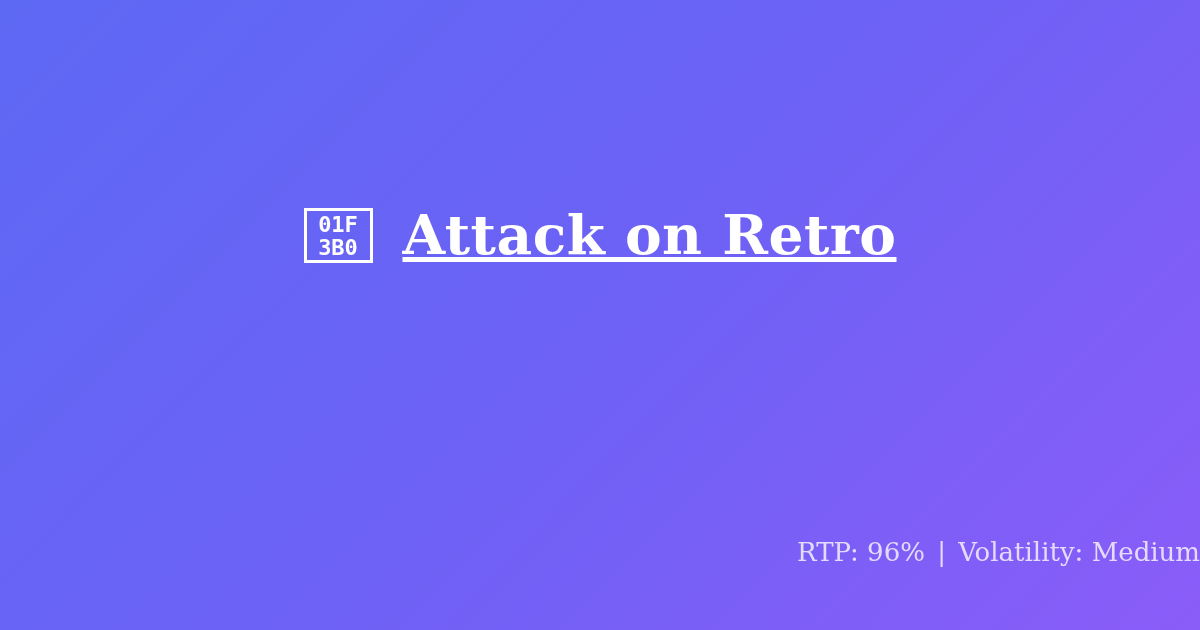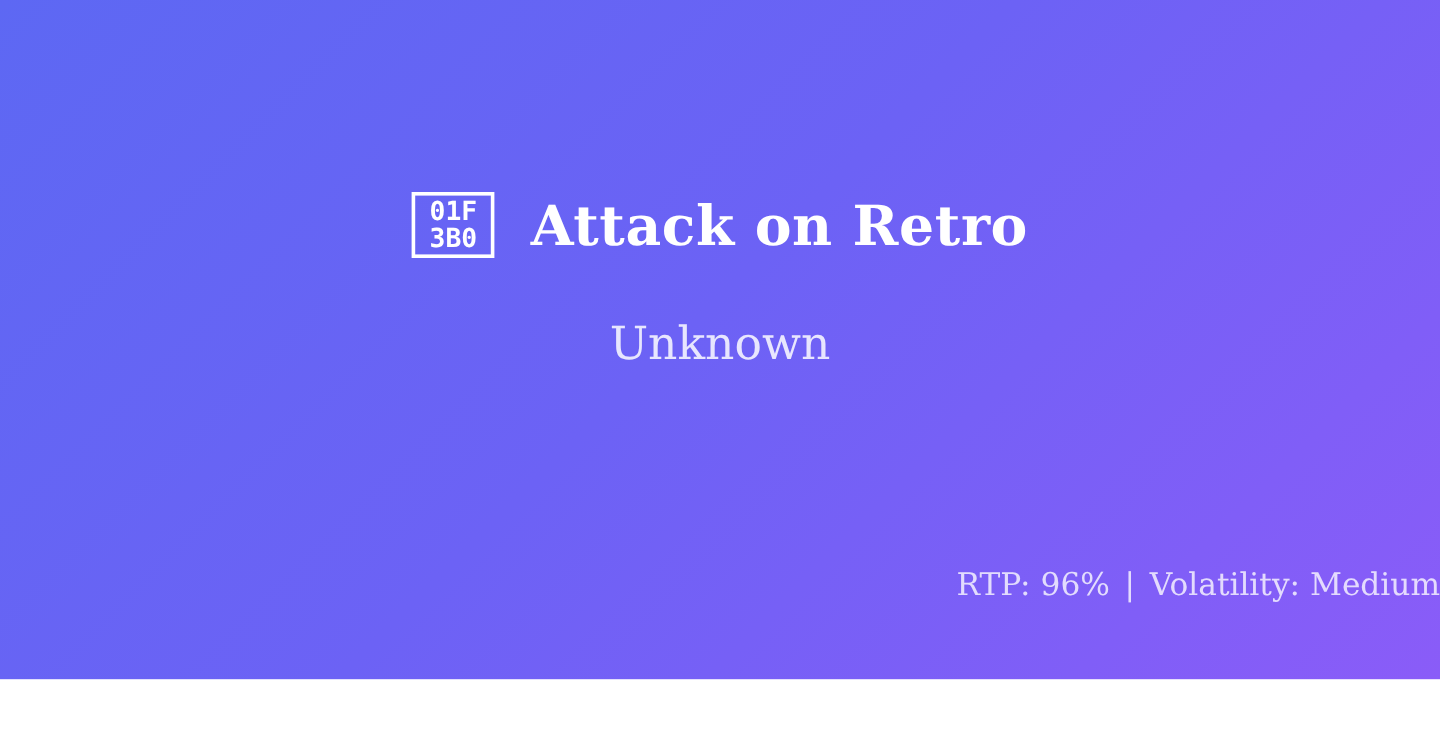--- a/index.html
+++ b/index.html
@@ -13,21 +13,21 @@
     height: 630px;
     overflow: hidden;
     font-family: "DejaVu Serif", "Liberation Serif", serif;
     -webkit-font-smoothing: antialiased;
   }
 
   
   .og-card {
     position: relative;
     width: 1200px;
-    height: 566px;
+    height: 630px;
     box-sizing: border-box;
     background: linear-gradient(135deg, #5d68f3 0%, #6c62f5 48%, #8a5cf8 100%);
     display: flex;
     flex-direction: column;
     align-items: center;
     overflow: hidden;
   }
 
   
   .hero {
@@ -74,27 +74,28 @@
     font-size: 22px;
     font-weight: 700;
     line-height: 23px;
     letter-spacing: 0px;
     color: #ffffff;
   }
 
   
   .game-title {
     font-family: "DejaVu Serif", "Liberation Serif", serif;
-    font-size: 46px;
+    font-size: 55px;
     font-weight: 700;
     line-height: 1.05;
     color: #ffffff;
     letter-spacing: 0.5px;
     white-space: nowrap;
     margin: 0;
+    text-decoration: underline;
   }
 
   
   .game-subtitle {
     font-family: "DejaVu Serif", "Liberation Serif", serif;
     font-size: 38px;
     font-weight: 400;
     line-height: 1.2;
     color: rgba(255, 255, 255, 0.84);
     margin: 49px 0 0 0;
@@ -132,21 +133,20 @@
 
       <span class="glyph-tofu" aria-label="slot machine emoji (missing glyph)">
         <span>01F</span>
         <span>3B0</span>
       </span>
 
       <h1 class="game-title">Attack on Retro</h1>
 
     </div>
 
-    <div class="game-subtitle">Unknown</div>
 
   </div>
 
   <div class="meta-line">
     <span>RTP:</span>
     <span>96%</span>
     <span class="meta-sep">|</span>
     <span>Volatility:</span>
     <span>Medium</span>
   </div>

